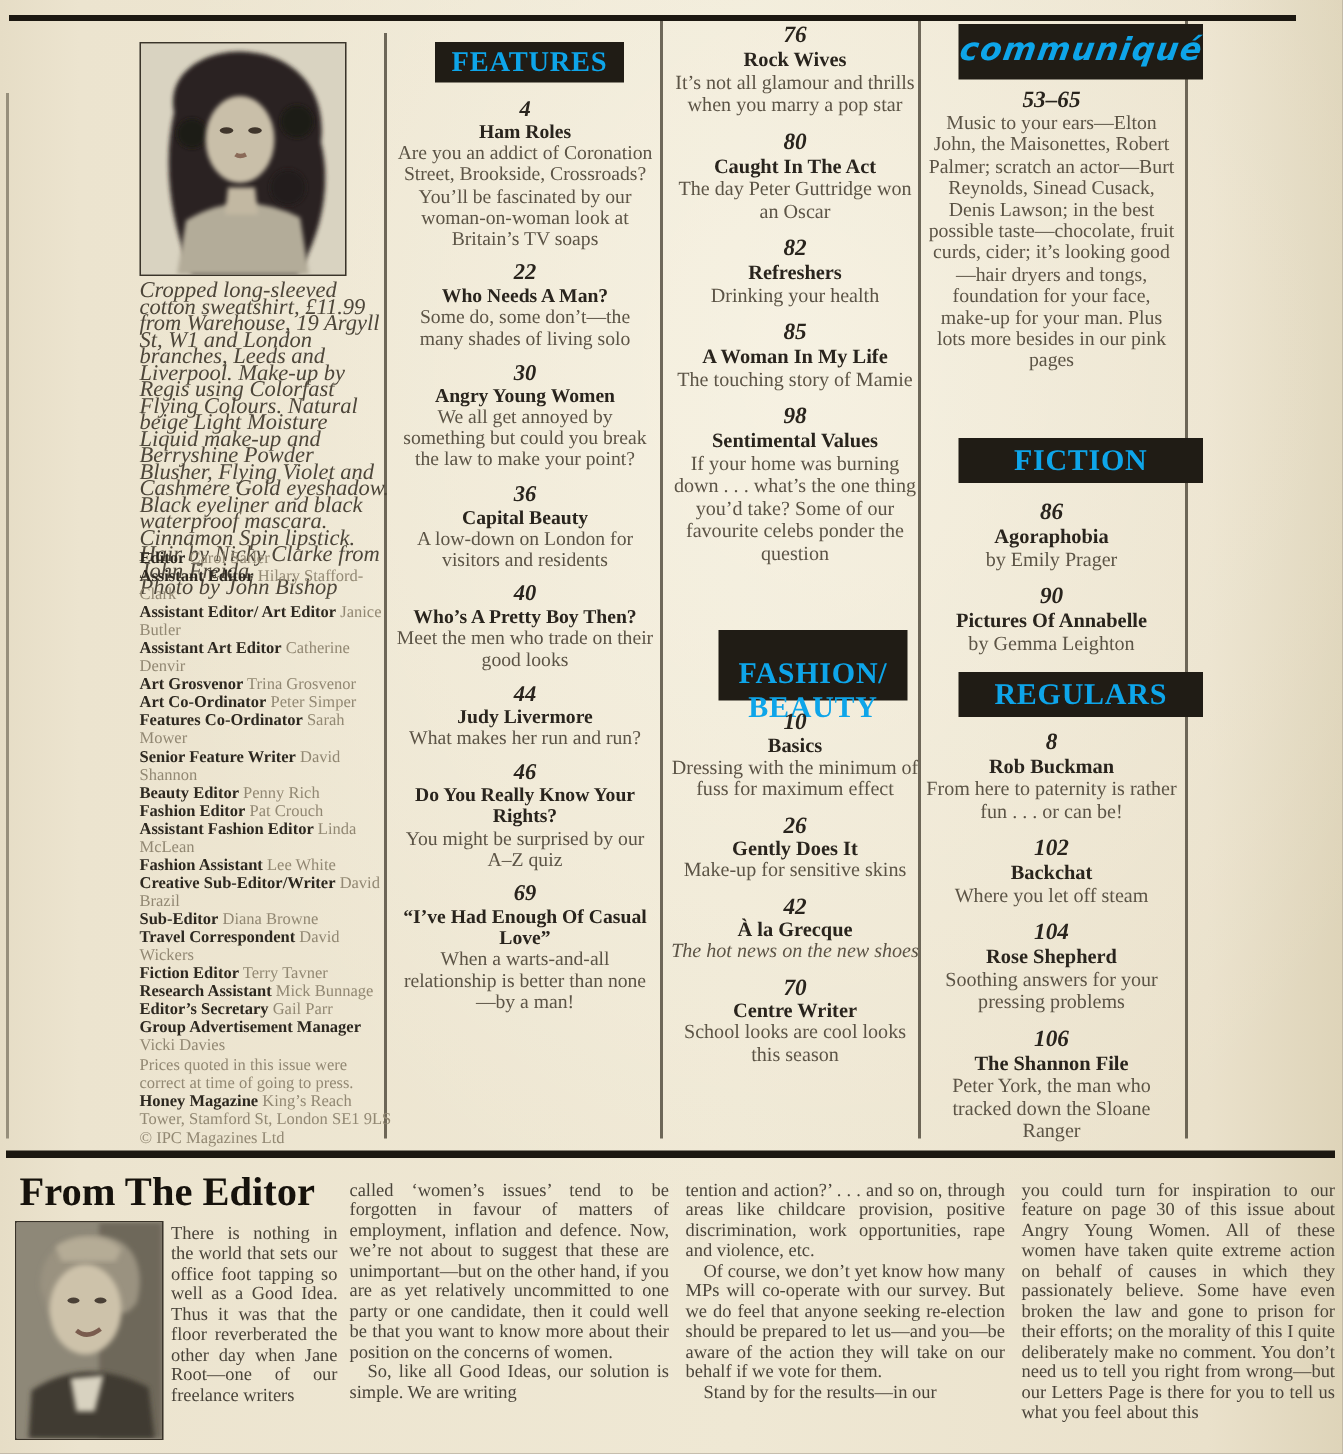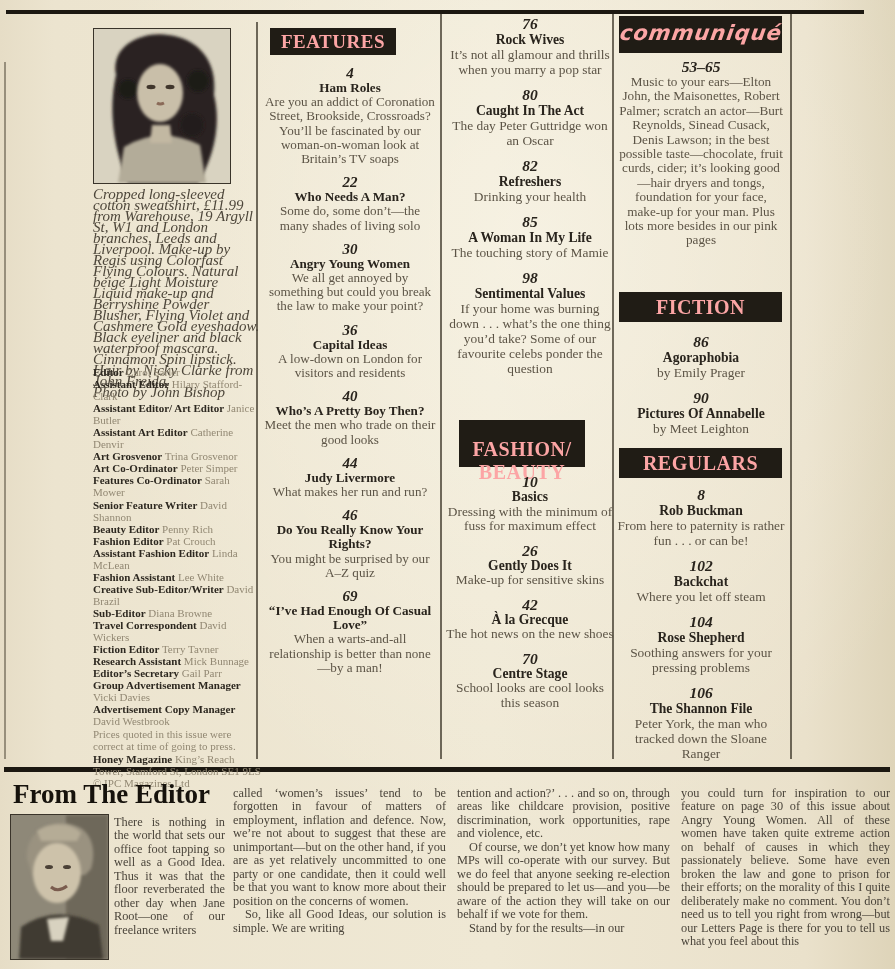--- a/index.html
+++ b/index.html
@@ -6,22 +6,22 @@
   #page{
     position:relative;width:895px;height:969px;overflow:hidden;
     font-family:"Liberation Serif",serif;
     background:
       radial-gradient(ellipse at 60% 25%, rgba(255,253,244,.45), rgba(255,253,244,0) 60%),
       linear-gradient(90deg,#e6ddc6,#ece4cf 6%,#efe8d4 55%,#eae1cb 90%,#ded4b9);
     color:#2c2720;
   }
   .hr{position:absolute;background:#1c1811;}
   .vr{position:absolute;width:2px;background:rgba(66,59,46,.75);}
-  .bar{position:absolute;background:#201c15;color:#fca5a5;font-weight:bold;
-       text-align:center;letter-spacing:.5px;box-sizing:border-box;}
+  .bar{position:absolute;background:#201c15;color:#0ea5e9;font-weight:bold;
+       text-align:center;letter-spacing:.5px;box-sizing:border-box;margin-left:20px;}
   .pre{white-space:pre-line;}
   
   .photo-frame{position:absolute;border:1px solid #3a342a;background:#d6d0bf;overflow:hidden;}
   #cover-caption{position:absolute;left:93px;top:189px;width:168px;
     font-style:italic;font-size:15px;line-height:11px;color:#4d463a;}
   #cover-caption p{margin:0;}
   #masthead{position:absolute;left:93px;top:366px;width:170px;
     font-size:11px;line-height:12.05px;color:#928873;}
   #masthead .staff-line b{color:#2d2820;}
   #masthead .notice{margin-top:1px;}
@@ -132,21 +132,20 @@
         <div class="staff-line"><b>Travel Correspondent</b> <span>David Wickers</span></div>
 
         <div class="staff-line"><b>Fiction Editor</b> <span>Terry Tavner</span></div>
 
         <div class="staff-line"><b>Research Assistant</b> <span>Mick Bunnage</span></div>
 
         <div class="staff-line"><b>Editor’s Secretary</b> <span>Gail Parr</span></div>
 
         <div class="staff-line"><b>Group Advertisement Manager</b> <span>Vicki Davies</span></div>
 
-        <div class="staff-line"><b>Advertisement Copy Manager</b> <span>David Westbrook</span></div>
       </div>
     <div class="notice">Prices quoted in this issue were correct at time of going to press.</div>
     <div class="pub"><b>Honey Magazine</b> <span>King’s Reach Tower, Stamford St, London SE1 9LS © IPC Magazines Ltd</span></div>
   </div>
 
   <div class="bar" id="features-bar">FEATURES</div>
   <div class="bar pre" id="fashion-bar">FASHION/
 BEAUTY</div>
   <div class="bar" id="communique-bar"><span>communiqué</span></div>
   <div class="bar" id="fiction-bar">FICTION</div>
@@ -167,21 +166,21 @@
       </div>
 
       <div class="entry">
         <div class="pg">30</div>
         <div class="ti">Angry Young Women</div>
         <div class="de">We all get annoyed by something but could you break the law to make your point?</div>
       </div>
 
       <div class="entry">
         <div class="pg">36</div>
-        <div class="ti">Capital Ideas</div>
+        <div class="ti">Capital Beauty</div>
         <div class="de">A low-down on London for visitors and residents</div>
       </div>
 
       <div class="entry">
         <div class="pg">40</div>
         <div class="ti">Who’s A Pretty Boy Then?</div>
         <div class="de">Meet the men who trade on their good looks</div>
       </div>
 
       <div class="entry">
@@ -246,26 +245,26 @@
 
       <div class="entry" style="margin-bottom:9px;">
         <div class="pg">26</div>
         <div class="ti" style="line-height:14.5px;">Gently Does It</div>
         <div class="de" style="line-height:14.5px;">Make-up for sensitive skins</div>
       </div>
 
       <div class="entry" style="margin-bottom:9px;">
         <div class="pg">42</div>
         <div class="ti" style="line-height:14.5px;">À la Grecque</div>
-        <div class="de" style="line-height:14.5px;">The hot news on the new shoes</div>
+        <div class="de" style="line-height:14.5px;font-style:italic;">The hot news on the new shoes</div>
       </div>
 
       <div class="entry" style="margin-bottom:9px;">
         <div class="pg">70</div>
-        <div class="ti" style="line-height:14.5px;">Centre Stage</div>
+        <div class="ti" style="line-height:14.5px;">Centre Writer</div>
         <div class="de" style="line-height:14.5px;">School looks are cool looks this season</div>
       </div>
     </div>
 
   <div class="toc" id="comm-list" style="left:617px;top:59px;width:168px;">
 
       <div class="entry">
         <div class="pg">53–65</div>
         <div class="de">Music to your ears—Elton John, the Maisonettes, Robert Palmer; scratch an actor—Burt Reynolds, Sinead Cusack, Denis Lawson; in the best possible taste—chocolate, fruit curds, cider; it’s looking good—hair dryers and tongs, foundation for your face, make-up for your man. Plus lots more besides in our pink pages</div>
       </div>
@@ -275,21 +274,21 @@
 
       <div class="entry">
         <div class="pg">86</div>
         <div class="ti">Agoraphobia</div>
         <div class="de">by Emily Prager</div>
       </div>
 
       <div class="entry">
         <div class="pg">90</div>
         <div class="ti">Pictures Of Annabelle</div>
-        <div class="de">by Meet Leighton</div>
+        <div class="de">by Gemma Leighton</div>
       </div>
     </div>
 
   <div class="toc" id="regulars-list" style="left:617px;top:487px;width:168px;">
 
       <div class="entry">
         <div class="pg">8</div>
         <div class="ti">Rob Buckman</div>
         <div class="de">From here to paternity is rather fun . . . or can be!</div>
       </div>

